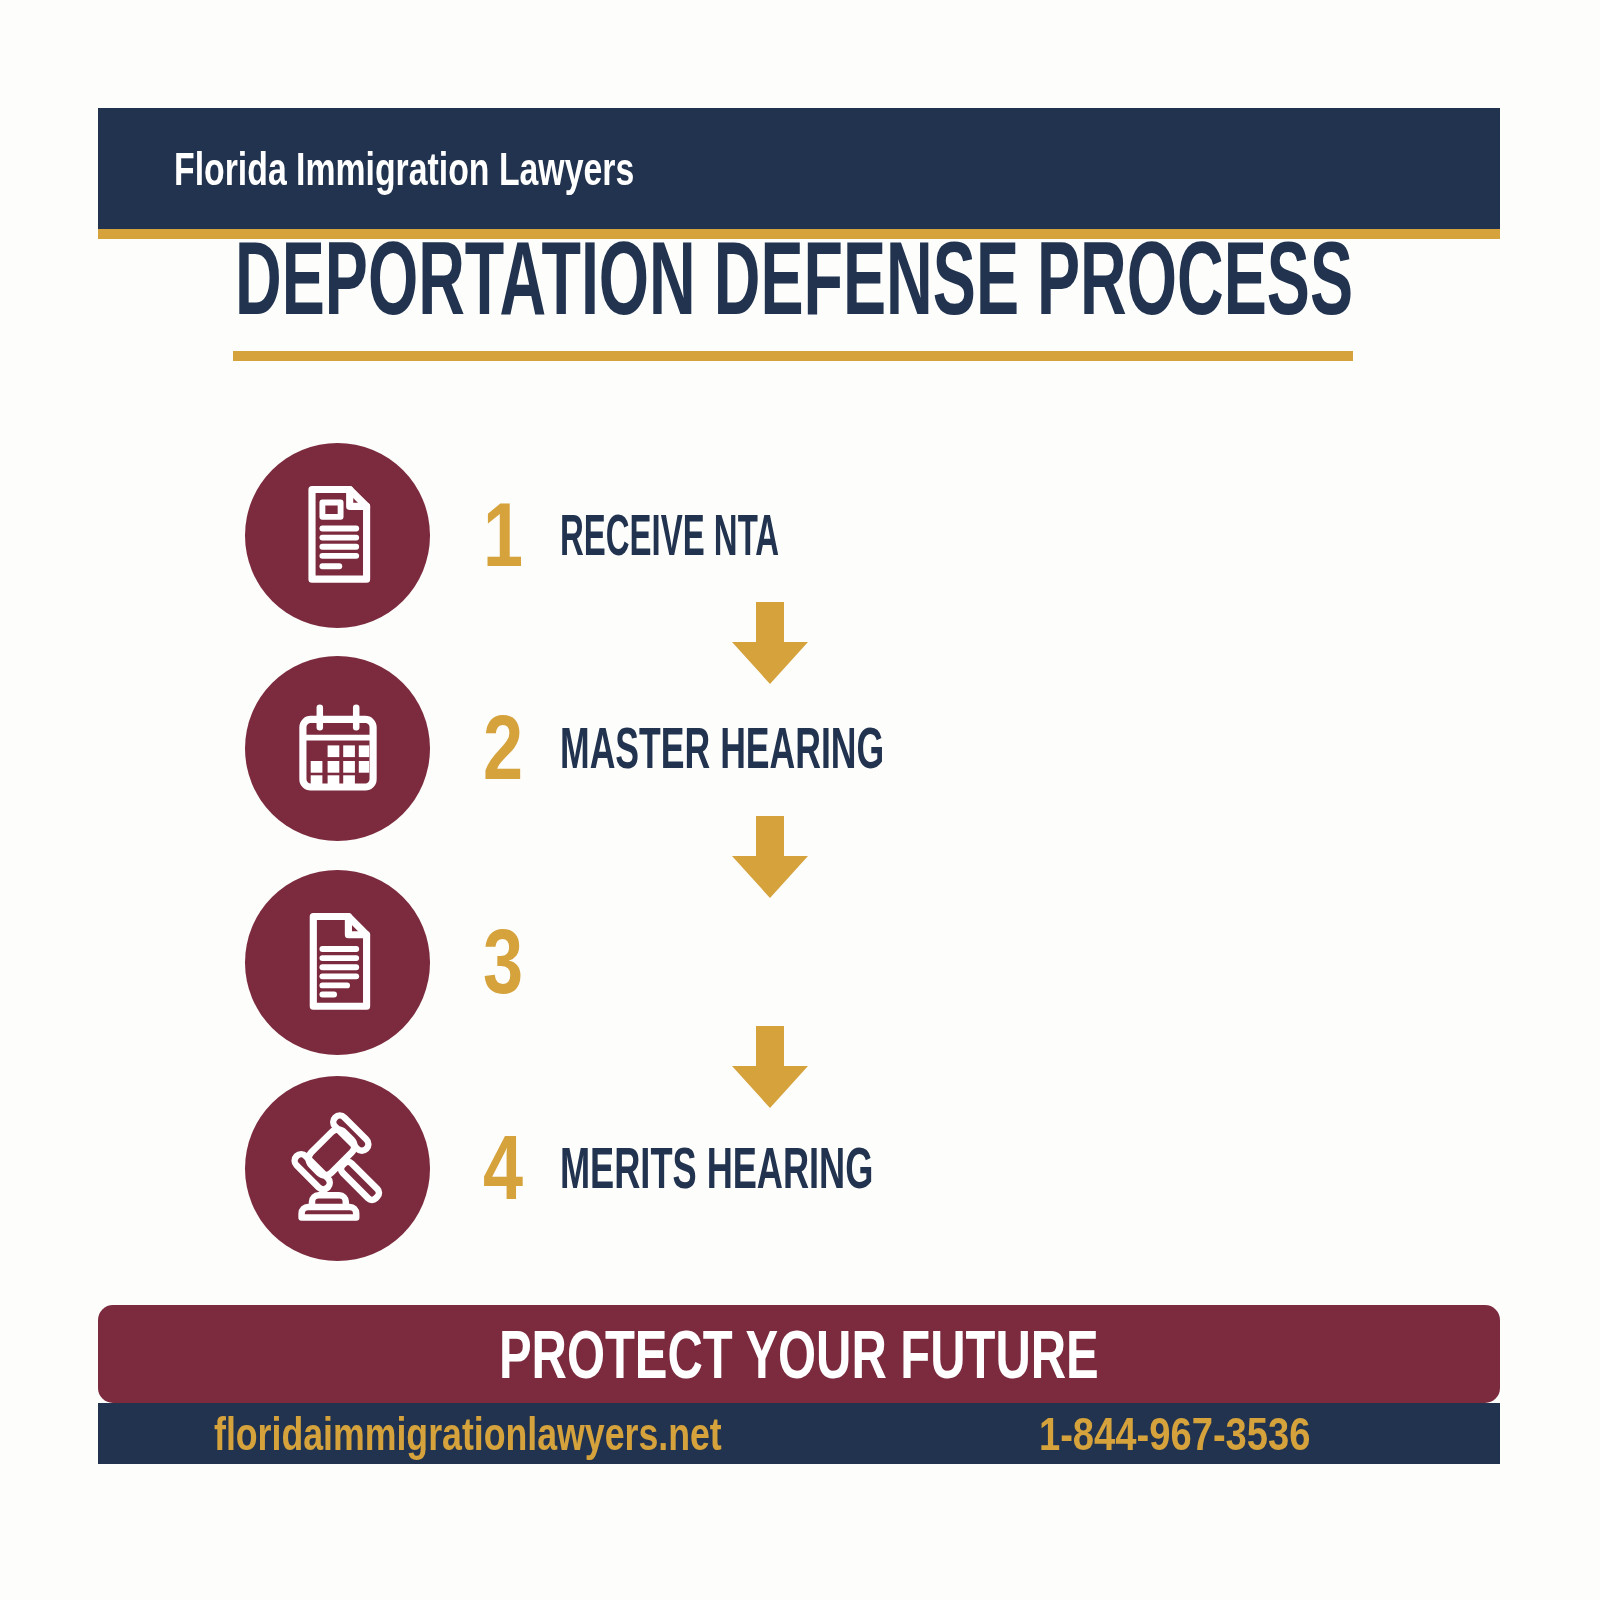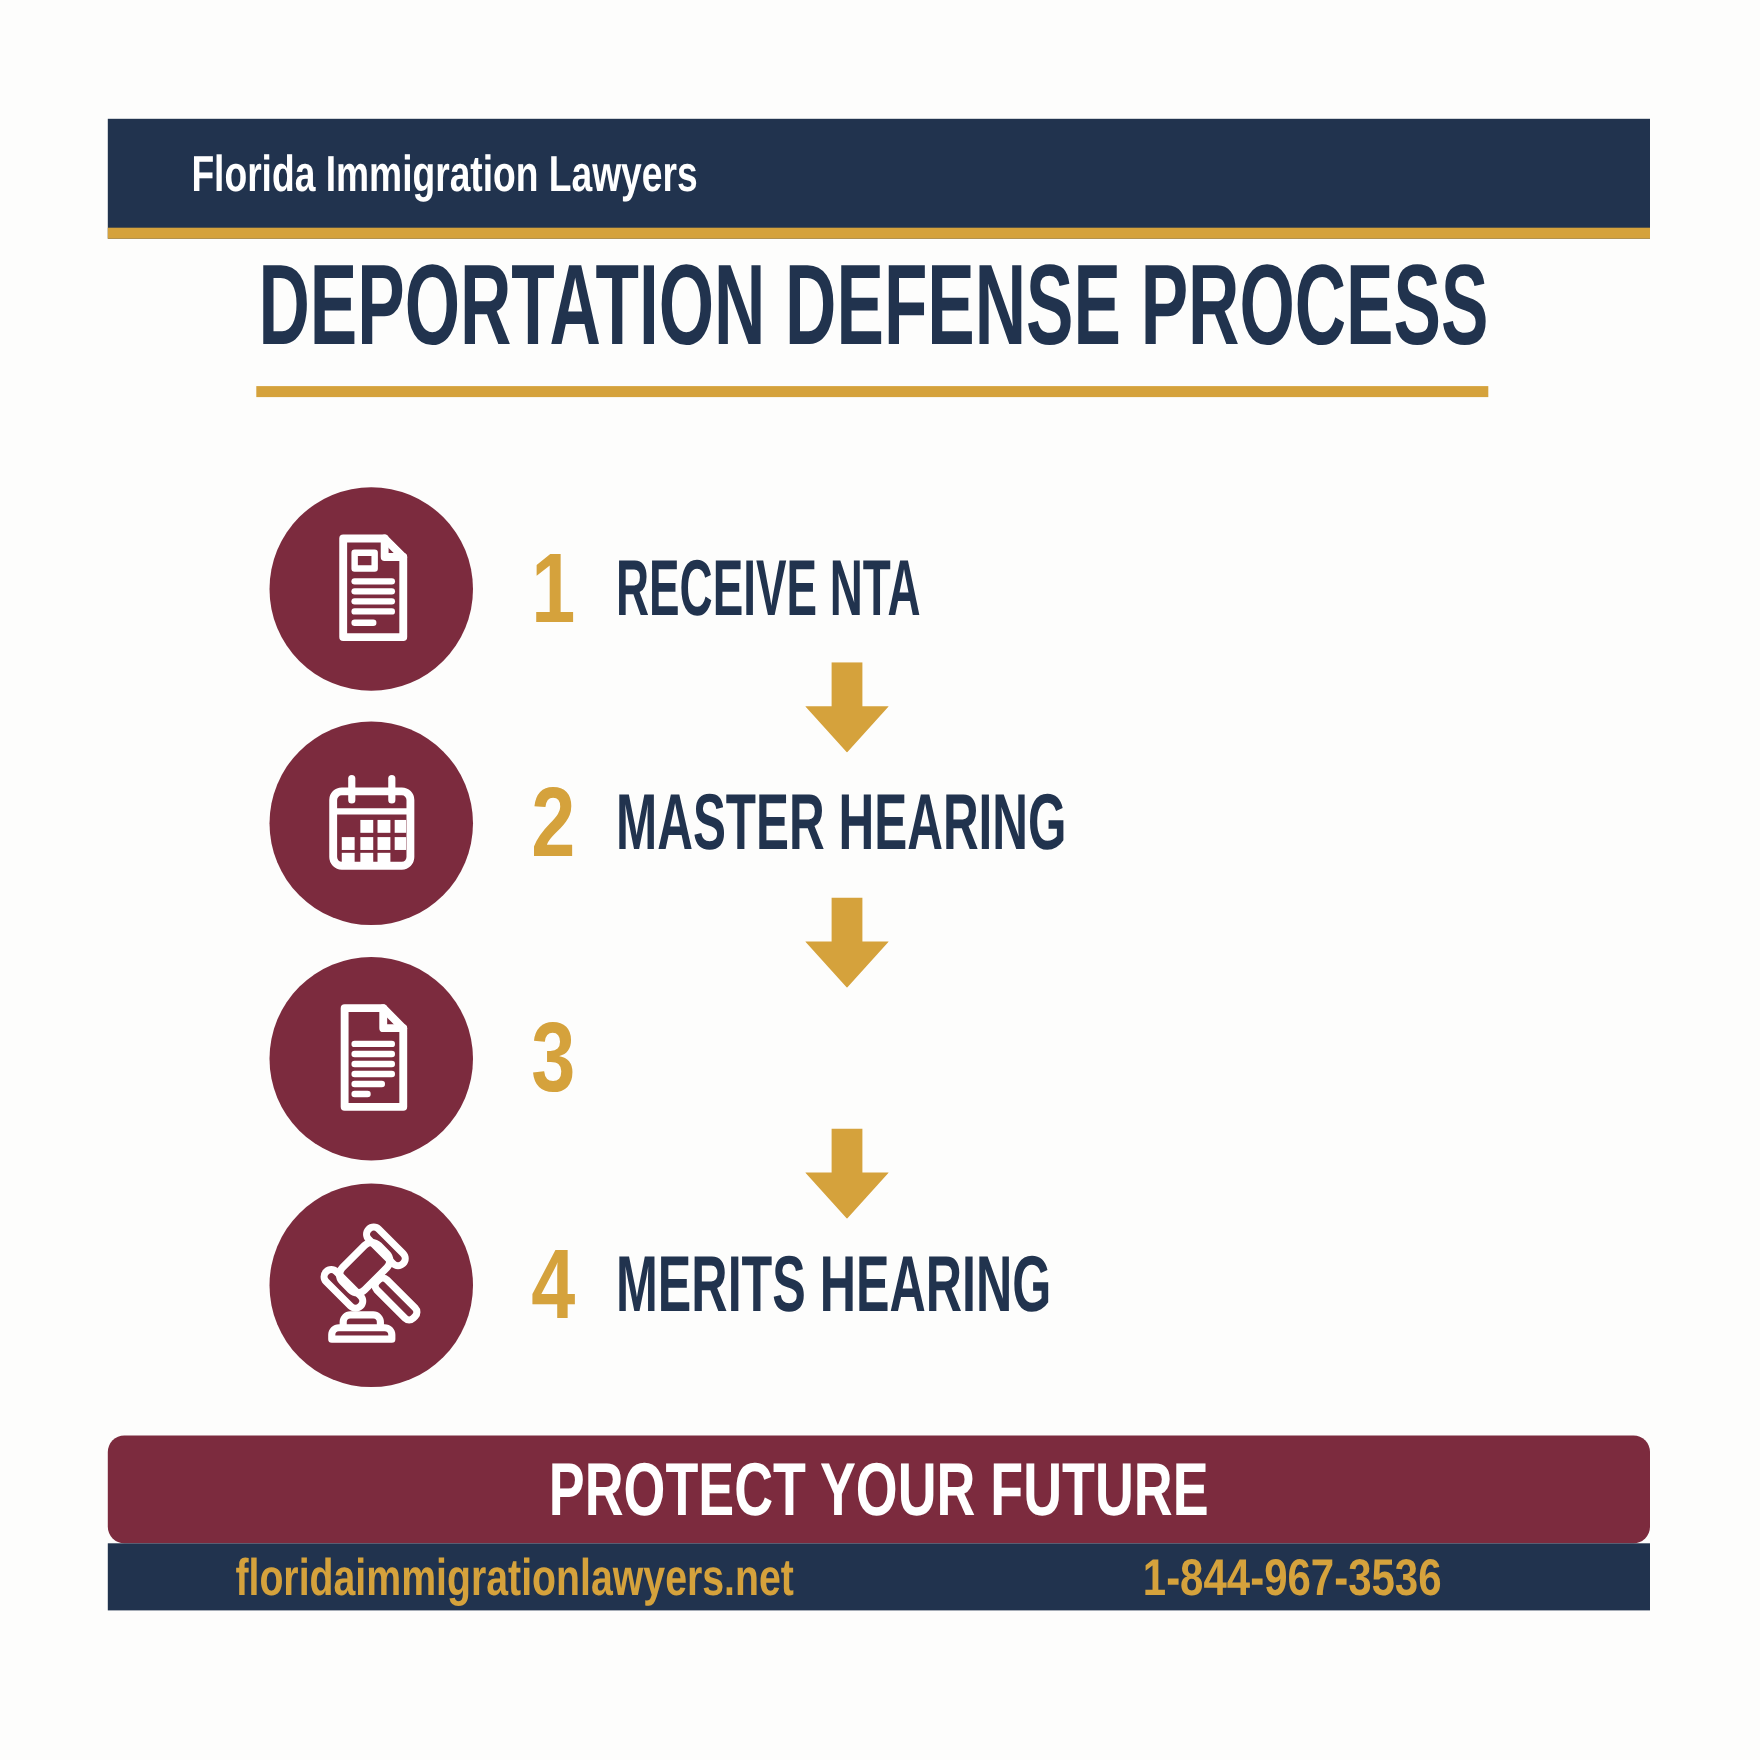--- a/index.html
+++ b/index.html
@@ -2,37 +2,37 @@
 <html style="--navy: #21334e; --maroon: #7c2b3e; --gold: #d5a23c; --white: #ffffff; --background: #fdfdfc;"><head>
 <meta charset="utf-8">
 <style>
   :root{
     --navy:#21334e; --maroon:#7c2b3e; --gold:#d5a23c; --white:#ffffff; --background:#fdfdfc;
   }
   *{margin:0;padding:0;box-sizing:border-box;}
   body{font-family:"Liberation Sans",sans-serif;background:#e9e9e9;}
   .canvas{position:relative;width:1600px;height:1600px;background:var(--background);overflow:hidden;}
 
-  .topbar{position:absolute;left:98px;top:108px;width:1402px;height:109px;
+  .topbar{position:absolute;left:98px;top:108px;width:1402px;height:131px;
     background:var(--navy);border-bottom:10px solid var(--gold);
     display:flex;align-items:center;padding-left:76px;}
   .brand{color:var(--white);font-size:46px;font-weight:bold;white-space:nowrap;}
 
   .title{position:absolute;left:235px;top:226px;color:var(--navy);
     font-size:104px;font-weight:bold;line-height:1;white-space:nowrap;}
   .underline{position:absolute;left:233px;top:351px;width:1120px;height:10px;background:var(--gold);}
 
   .step{position:absolute;left:245px;height:186px;display:flex;align-items:center;}
   .icon-circle{width:185px;height:185px;border-radius:50%;background:var(--maroon);
     display:flex;align-items:center;justify-content:center;flex:0 0 auto;}
   .icon-circle svg{display:block;}
   .step-number{width:86px;margin-left:30px;text-align:center;color:var(--gold);
     font-size:90px;font-weight:bold;line-height:1;flex:0 0 auto;}
   .step-number .cond{transform:scaleX(0.8);transform-origin:center center;}
-  .step-label{margin-left:14px;color:var(--navy);font-size:72px;font-weight:bold;
+  .step-label{margin-left:14px;color:var(--navy);font-size:57px;font-weight:bold;
     line-height:1;white-space:nowrap;}
 
   .cond{display:inline-block;white-space:nowrap;transform-origin:left center;}
   .cond.c-center{transform-origin:center center;}
   .cond.c-right{transform-origin:right center;}
 
   .arrow{position:absolute;left:732px;}
 
   .tagline-bar{position:absolute;left:98px;top:1305px;width:1402px;height:98px;
     background:var(--maroon);display:flex;align-items:center;justify-content:center;border-radius:15px;}

